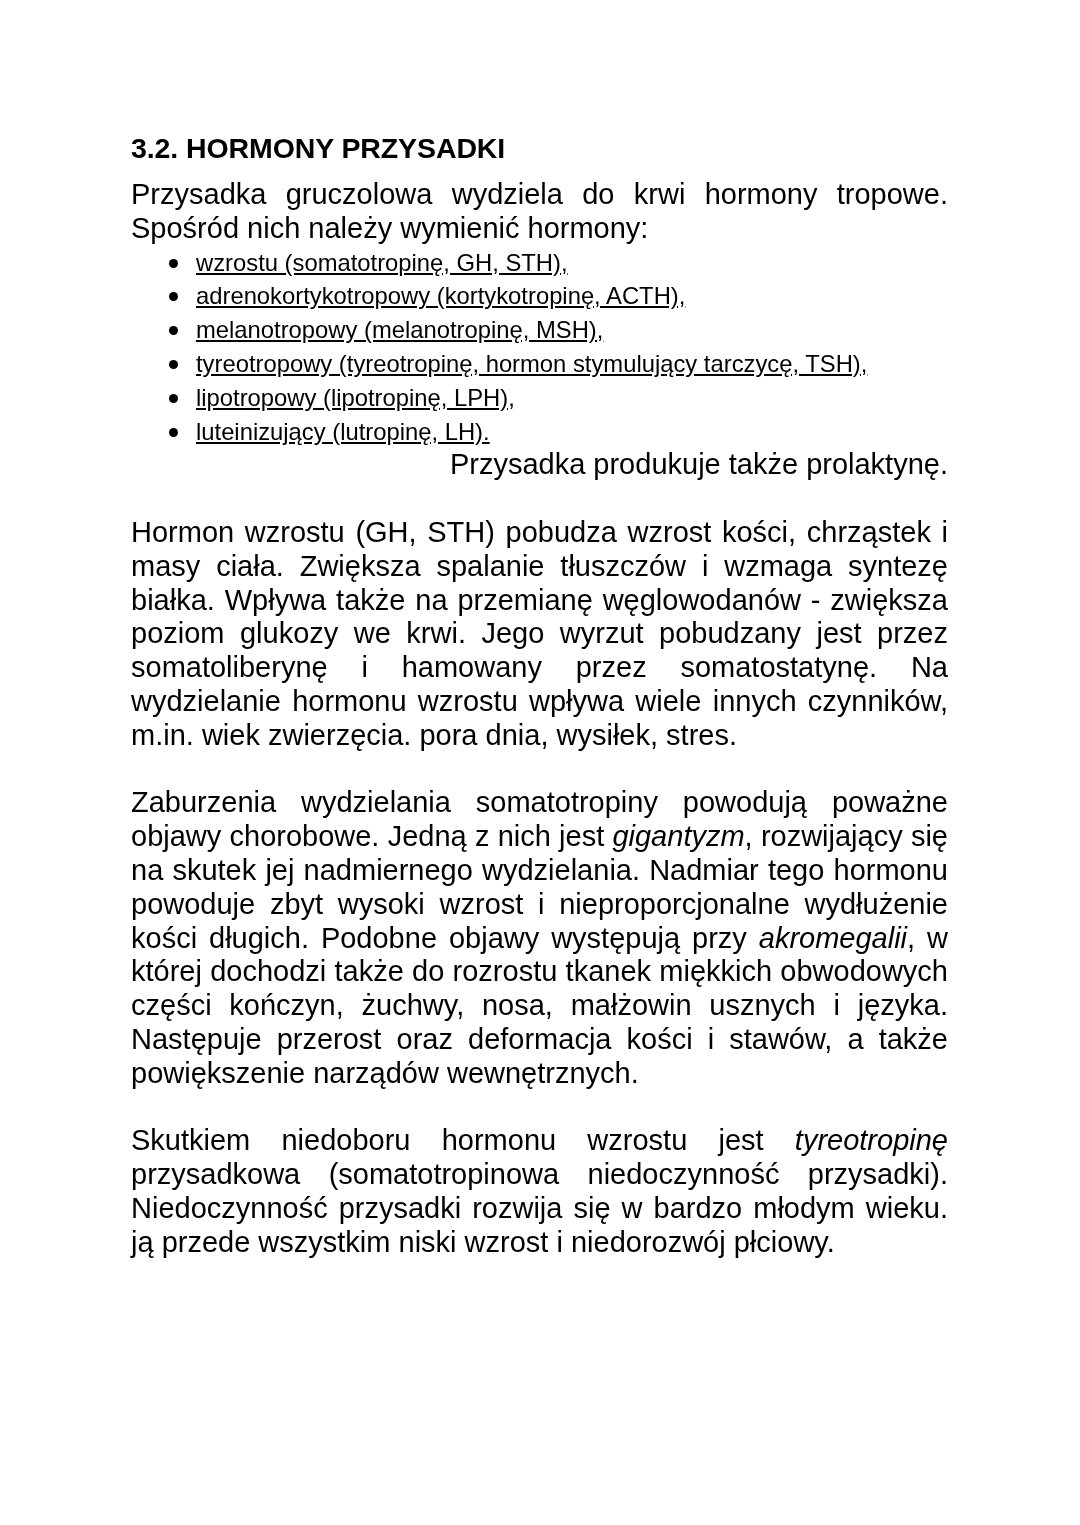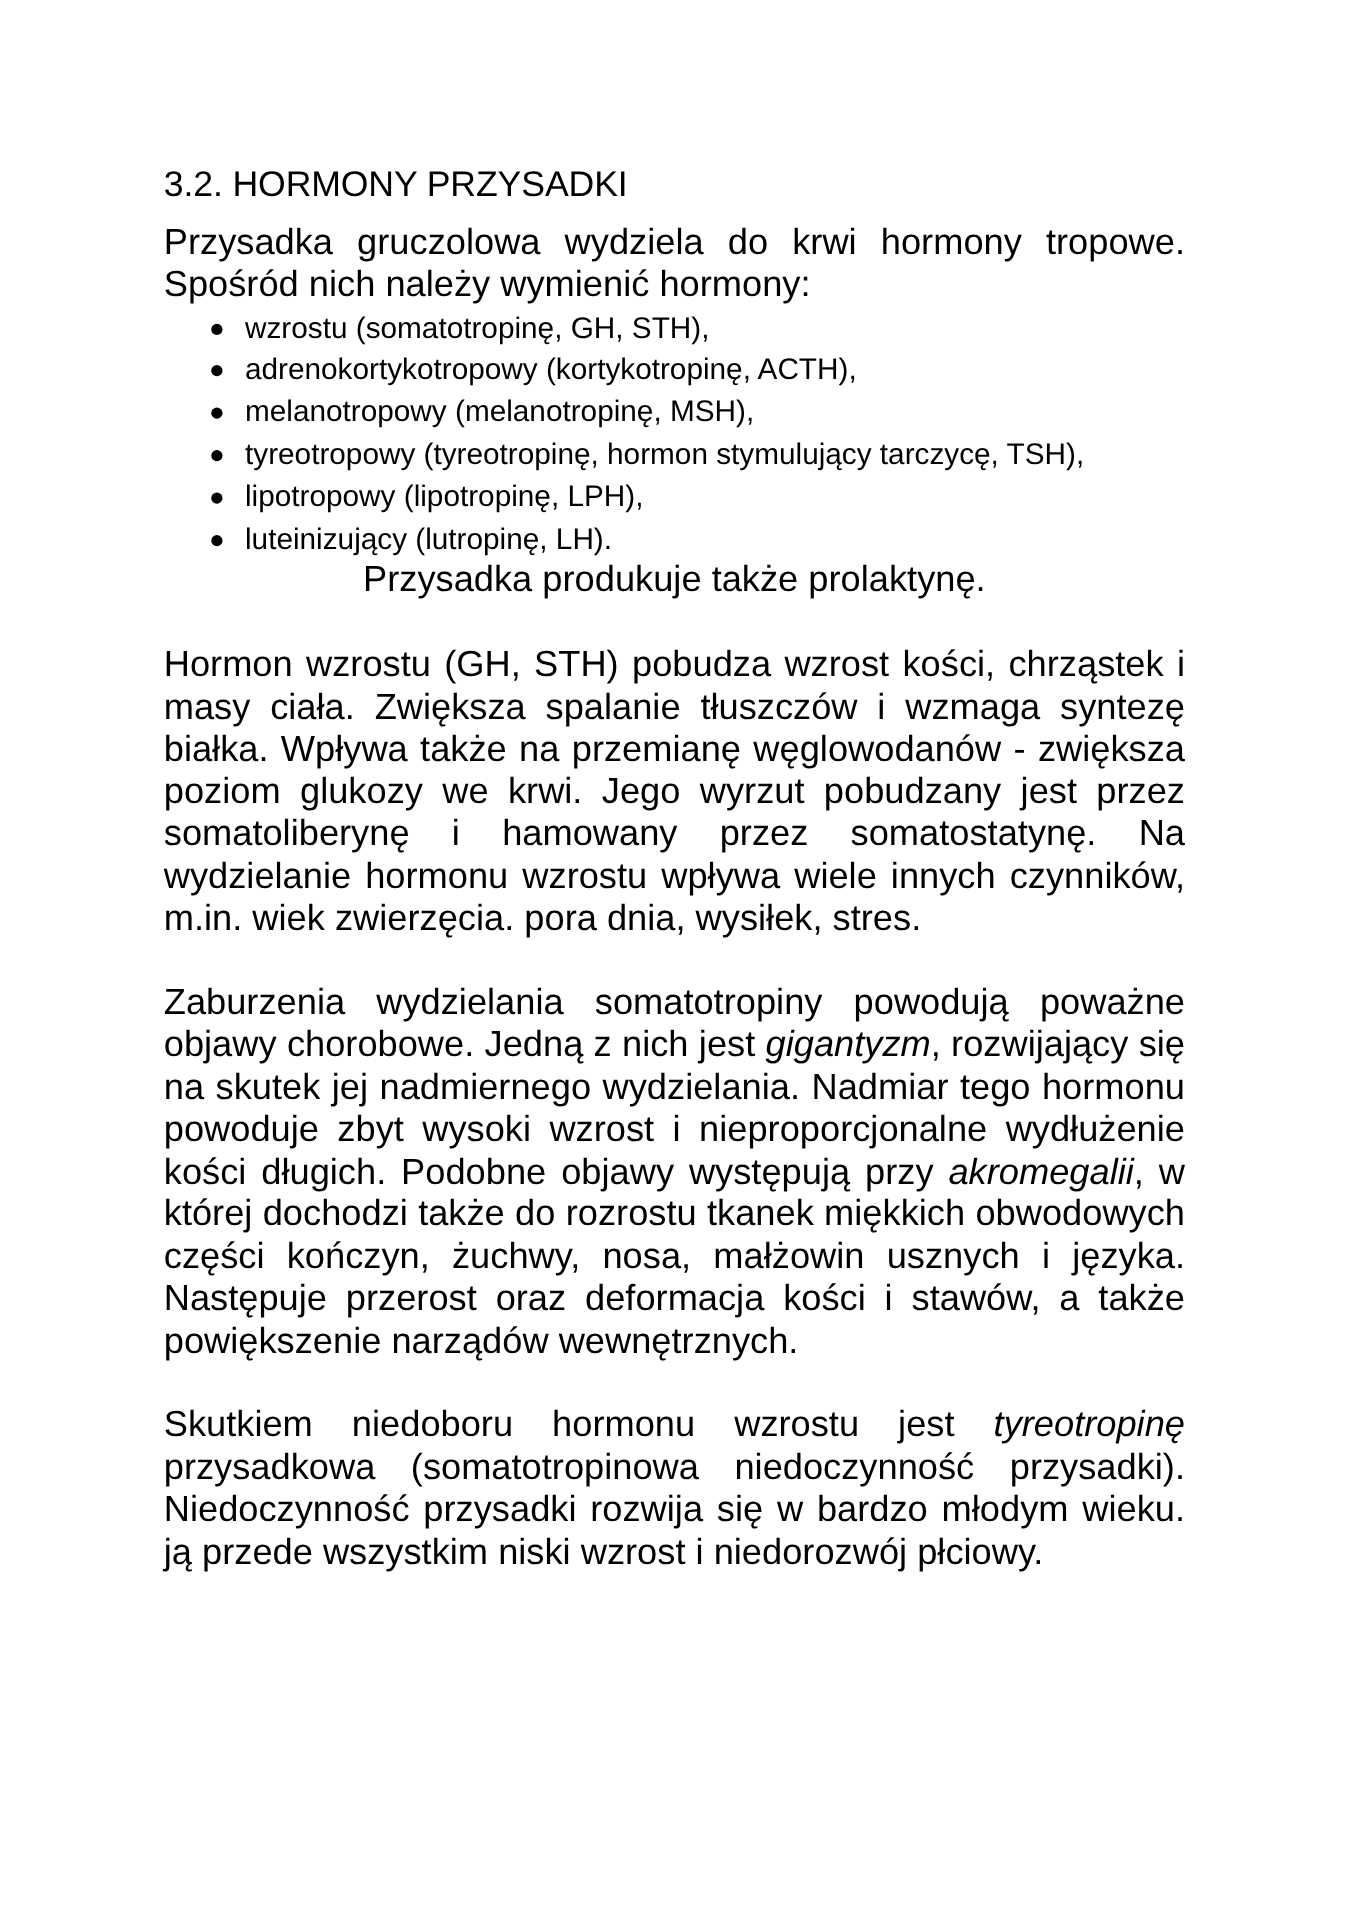--- a/index.html
+++ b/index.html
@@ -16,41 +16,42 @@
       color: #000000;
     }
     .page {
       position: absolute;
       left: 131px;
       top: 128px;
       width: 817px;
     }
     .heading {
       font-size: 28.5px;
-      font-weight: normal;
+      font-weight: bold;
       margin: 0 0 10px 0;
       line-height: 40px;
       letter-spacing: -0.1px;
     }
     .para {
       font-size: 29px;
       line-height: 33.8px;
       margin: 0;
       text-align: justify;
     }
     .para.left {
-      text-align: center;
+      text-align: right;
     }
     .gap {
       height: 33.8px;
     }
     ul.bullets {
       list-style: none;
       margin: 0;
       padding: 0;
+      text-decoration: underline;
     }
     ul.bullets li {
       position: relative;
       padding-left: 65px;
       font-size: 23.8px;
       line-height: 33.8px;
       text-align: justify;
     }
     ul.bullets li .bullet {
       position: absolute;

